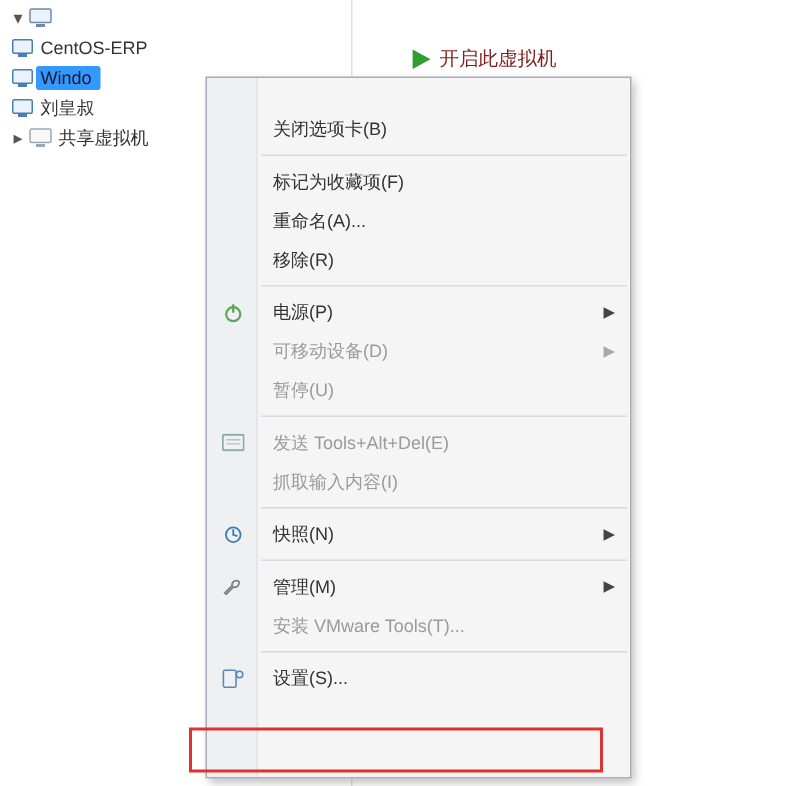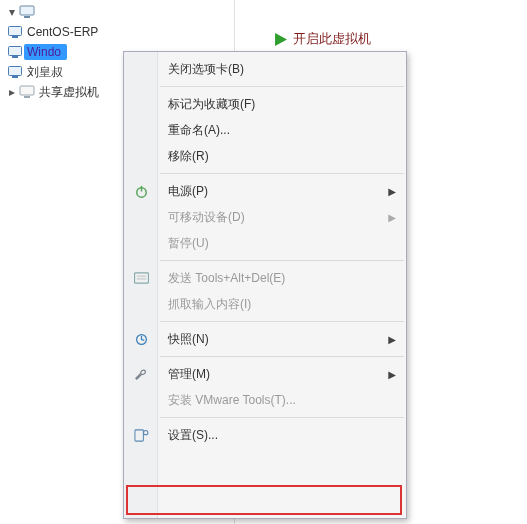--- a/index.html
+++ b/index.html
@@ -42,21 +42,21 @@
     display: inline-flex;
     justify-content: center;
     align-items: center;
   }
   .tree-row .label {
     padding: 1px 6px 1px 3px;
     border-radius: 2px;
   }
   .tree-row.selected .label {
     background: #3399ff;
-    color: #4c1d95;
+    color: #0f172a;
   }
   .indent1 { padding-left: 6px; }
   .indent2 { }
   .indent1b { padding-left: 6px; }
   
   .right-pane {
     position: absolute;
     left: 254px;
     top: 0;
     width: 273px;
@@ -67,28 +67,28 @@
     gap: 6px;
     margin: 30px 0 0 20px;
     color: #7f1d1d;
     cursor: pointer;
     font-size: 13px;
   }
   .action-link svg { margin-top: 1px; }
   
   .context-menu {
     position: absolute;
-    left: 123px;
+    left: 137px;
     top: 51px;
     width: 284px;
     height: 468px;
     background: #f5f5f5;
     border: 1px solid #aab;
     box-shadow: 2px 3px 6px rgba(0,0,0,0.25);
-    padding: 4px 0;
+    padding: 21px 0;
     text-align: center;
   }
   .cm-gutter {
     position: absolute;
     left: 0; top: 0; bottom: 0;
     width: 34px;
     background: #eef0f2;
     border-right: 1px solid #e0e2e6;
   }
   .cm-item {

